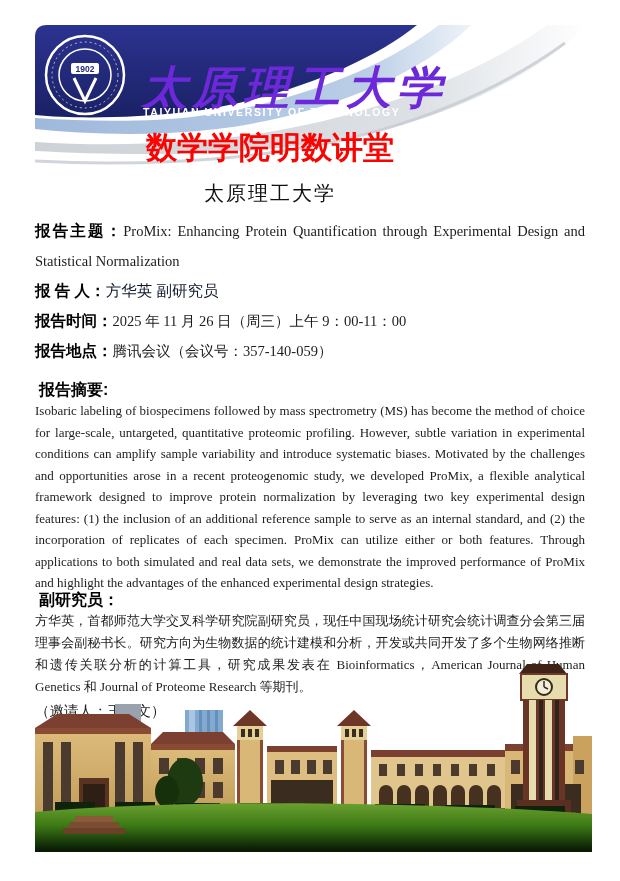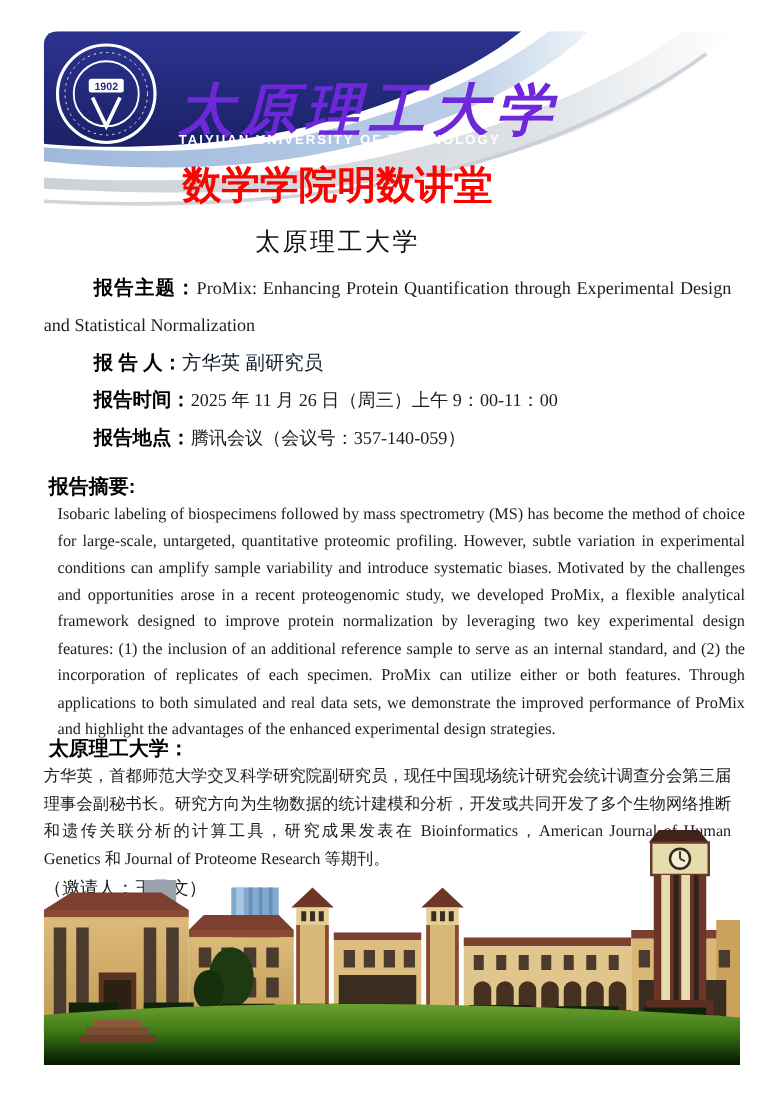--- a/index.html
+++ b/index.html
@@ -23,29 +23,29 @@
     position:absolute;left:0;right:0;top:127px;text-align:center;
     font-family:"Liberation Sans", sans-serif;font-weight:900;
     font-size:31px;letter-spacing:0px;color:#fa0300;z-index:3;
   }
   .subtitle{
     position:absolute;left:0;right:0;top:180px;text-align:center;
     font-family:"Liberation Serif", serif;font-size:20px;letter-spacing:2px;color:#111111;
   }
   .content{position:absolute;left:35px;top:216px;width:550px;}
   .detail{margin:0;font-size:14.5px;line-height:30px;text-align:justify;}
-  .lbl{font-family:"Liberation Sans", sans-serif;font-weight:bold;font-size:15.5px;color:#000;margin-left:40px;}
+  .lbl{font-family:"Liberation Sans", sans-serif;font-weight:bold;font-size:15.5px;color:#000;}
   .val-bold{font-family:"Liberation Sans", sans-serif;font-weight:normal;font-size:15.5px;color:#0f172a;}
   .sec-head{
     position:absolute;left:35px;font-family:"Liberation Sans", sans-serif;
     font-weight:bold;font-size:16px;color:#000;line-height:24px;margin:4px;
   }
   .abstract-head{top:374px;}
   .abstract-body{
-    position:absolute;left:46px;top:400px;width:550px;max-height:196px;overflow:hidden;
+    position:absolute;left:35px;top:400px;width:550px;max-height:196px;overflow:hidden;
     font-size:13px;line-height:21.5px;text-align:justify;margin:0;
   }
   .bio-head{top:584px;}
   .bio-body{
     position:absolute;left:35px;top:610px;width:550px;max-height:92px;overflow:hidden;
     font-size:13px;line-height:22px;text-align:justify;margin:0;
   }
   .inviter{
     position:absolute;left:35px;top:700px;font-size:14.5px;margin:0;line-height:22px;
   }
@@ -102,21 +102,21 @@
 <div class="content">
   <p class="detail"><span class="lbl">报告主题：</span><span>ProMix: Enhancing Protein Quantification through Experimental Design and Statistical Normalization</span></p>
   <p class="detail"><span class="lbl">报 告 人：</span><span class="val-bold">方华英 副研究员</span></p>
   <p class="detail"><span class="lbl">报告时间：</span><span>2025 年 11 月 26 日（周三）上午 9：00-11：00</span></p>
   <p class="detail"><span class="lbl">报告地点：</span><span>腾讯会议（会议号：357-140-059）</span></p>
 </div>
 
 <p class="sec-head abstract-head">报告摘要:</p>
 <p class="abstract-body">Isobaric labeling of biospecimens followed by mass spectrometry (MS) has become the method of choice for large-scale, untargeted, quantitative proteomic profiling. However, subtle variation in experimental conditions can amplify sample variability and introduce systematic biases. Motivated by the challenges and opportunities arose in a recent proteogenomic study, we developed ProMix, a flexible analytical framework designed to improve protein normalization by leveraging two key experimental design features: (1) the inclusion of an additional reference sample to serve as an internal standard, and (2) the incorporation of replicates of each specimen. ProMix can utilize either or both features. Through applications to both simulated and real data sets, we demonstrate the improved performance of ProMix and highlight the advantages of the enhanced experimental design strategies.</p>
 
-<p class="sec-head bio-head">太原理工大学：</p>
+<p class="sec-head bio-head">副研究员：</p>
 <p class="bio-body">方华英，首都师范大学交叉科学研究院副研究员，现任中国现场统计研究会统计调查分会第三届理事会副秘书长。研究方向为生物数据的统计建模和分析，开发或共同开发了多个生物网络推断和遗传关联分析的计算工具，研究成果发表在 Bioinformatics，American Journal of Human Genetics 和 Journal of Proteome Research 等期刊。</p>
 <p class="inviter">（邀请人：王子文）</p>
 
 <div class="campus">
   <svg viewBox="0 0 557 192" width="557" height="192" xmlns="http://www.w3.org/2000/svg">
     <defs>
       <linearGradient id="lawnG" x1="0" y1="0" x2="0" y2="1">
         <stop offset="0" stop-color="#6aa02f"></stop>
         <stop offset="0.45" stop-color="#3d7a15"></stop>
         <stop offset="0.85" stop-color="#123008"></stop>

